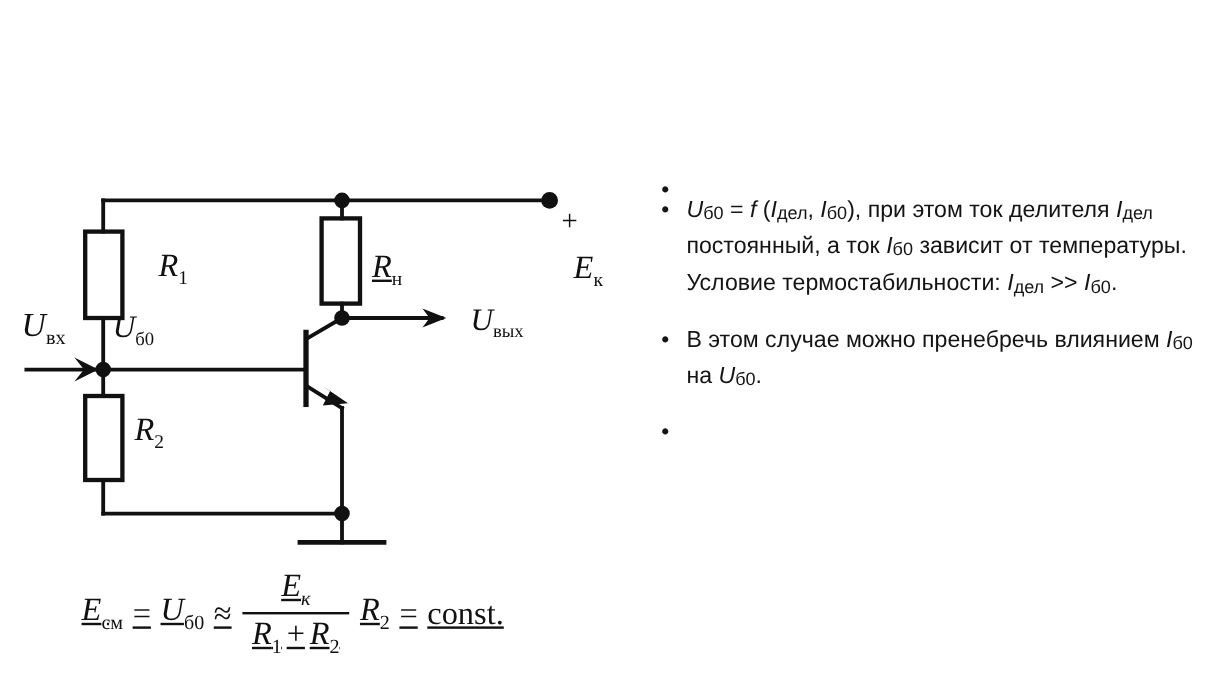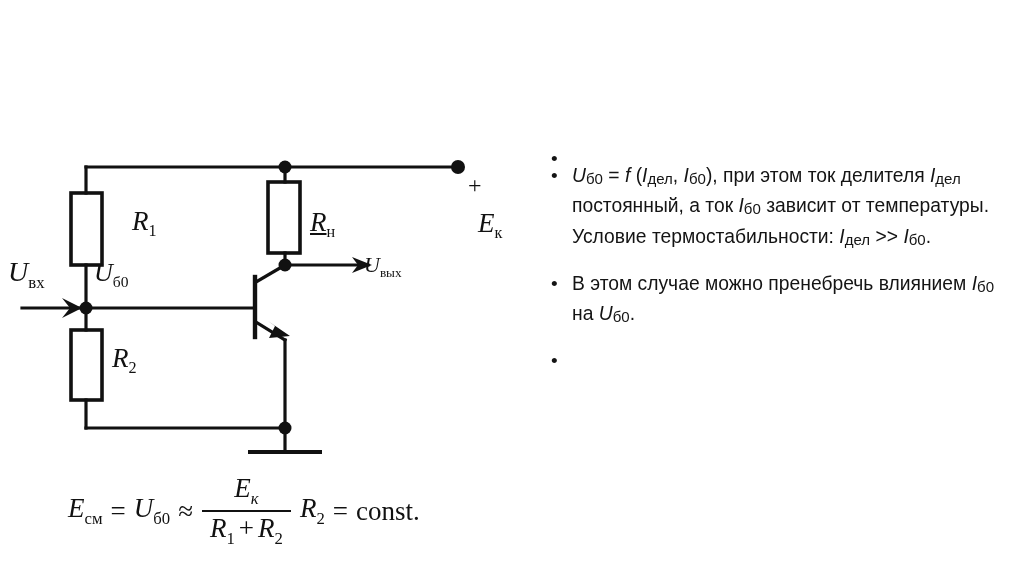--- a/index.html
+++ b/index.html
@@ -77,20 +77,21 @@
   
   #formula {
     position: absolute;
     left: 64px;
     top: 468px;
     width: 440px;
     height: 86px;
     font-family: "Liberation Serif", serif;
     font-size: 27px;
     color: #111111;
+    text-decoration: underline;
   }
   .frow {
     display: flex;
     align-items: center;
     height: 86px;
     white-space: nowrap;
   }
   .fitem { margin: 0 4px; }
   .fvar { font-style: italic; }
   .fsub {
@@ -211,29 +212,29 @@
     </div>
 
     <div class="clabel" style="left:112px; top:213px; font-size:27px;">
       <span>R</span><span class="csub">2</span>
     </div>
 
     <div class="clabel" style="left:310px; top:77px; font-size:27px;text-decoration:underline;">
       <span>R</span><span class="csub">н</span>
     </div>
 
-    <div class="clabel" style="left:8px; top:126px; font-size:28px;">
+    <div class="clabel" style="left:18px; top:126px; font-size:28px;">
       <span>U</span><span class="csub">вх</span>
     </div>
 
     <div class="clabel" style="left:94px; top:128px; font-size:26px;">
       <span>U</span><span class="csub">б0</span>
     </div>
 
-    <div class="clabel" style="left:364px; top:122px; font-size:22px;">
+    <div class="clabel" style="left:392px; top:122px; font-size:26px;">
       <span>U</span><span class="csub">вых</span>
     </div>
 
     <div class="clabel" style="left:468px; top:42px; font-size:24px; font-style:normal;">+</div>
 
     <div class="clabel" style="left:478px; top:78px; font-size:27px;">
       <span>E</span><span class="csub">к</span>
     </div>
   </div>
 

